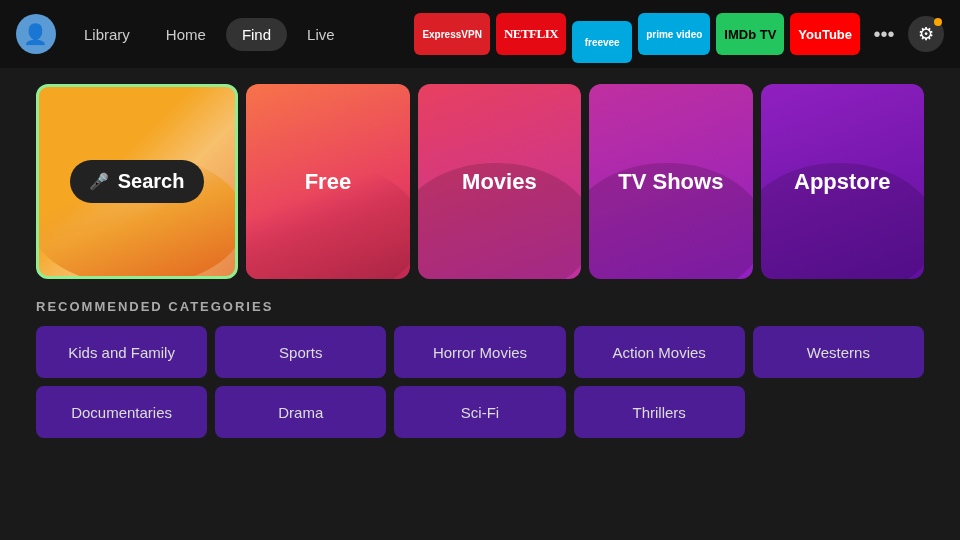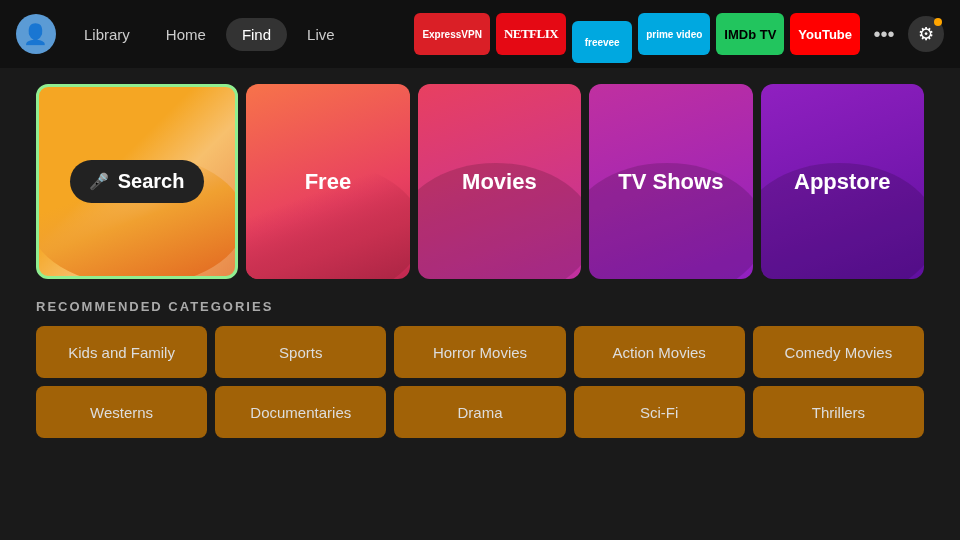--- a/index.html
+++ b/index.html
@@ -233,21 +233,21 @@
     }
 
     .category-grid {
       display: grid;
       grid-template-columns: repeat(5, 1fr);
       grid-template-rows: repeat(2, 1fr);
       gap: 8px;
     }
 
     .category-tile {
-      background: #a16207;
+      background: #4c1d95;
       border-radius: 8px;
       height: 52px;
       display: flex;
       align-items: center;
       justify-content: center;
       font-size: 15px;
       color: #ddd;
       cursor: pointer;
     }
 
@@ -329,21 +329,20 @@
 
   </div>
 
   <div class="section-title">RECOMMENDED CATEGORIES</div>
 
   <div class="category-grid" id="category-grid">
   <div class="category-tile">Kids and Family</div>
       <div class="category-tile">Sports</div>
       <div class="category-tile">Horror Movies</div>
       <div class="category-tile">Action Movies</div>
-      <div class="category-tile">Comedy Movies</div>
       <div class="category-tile">Westerns</div>
       <div class="category-tile">Documentaries</div>
       <div class="category-tile">Drama</div>
       <div class="category-tile">Sci-Fi</div>
       <div class="category-tile">Thrillers</div>
     </div>
 
 </div>
 
 </body></html>

